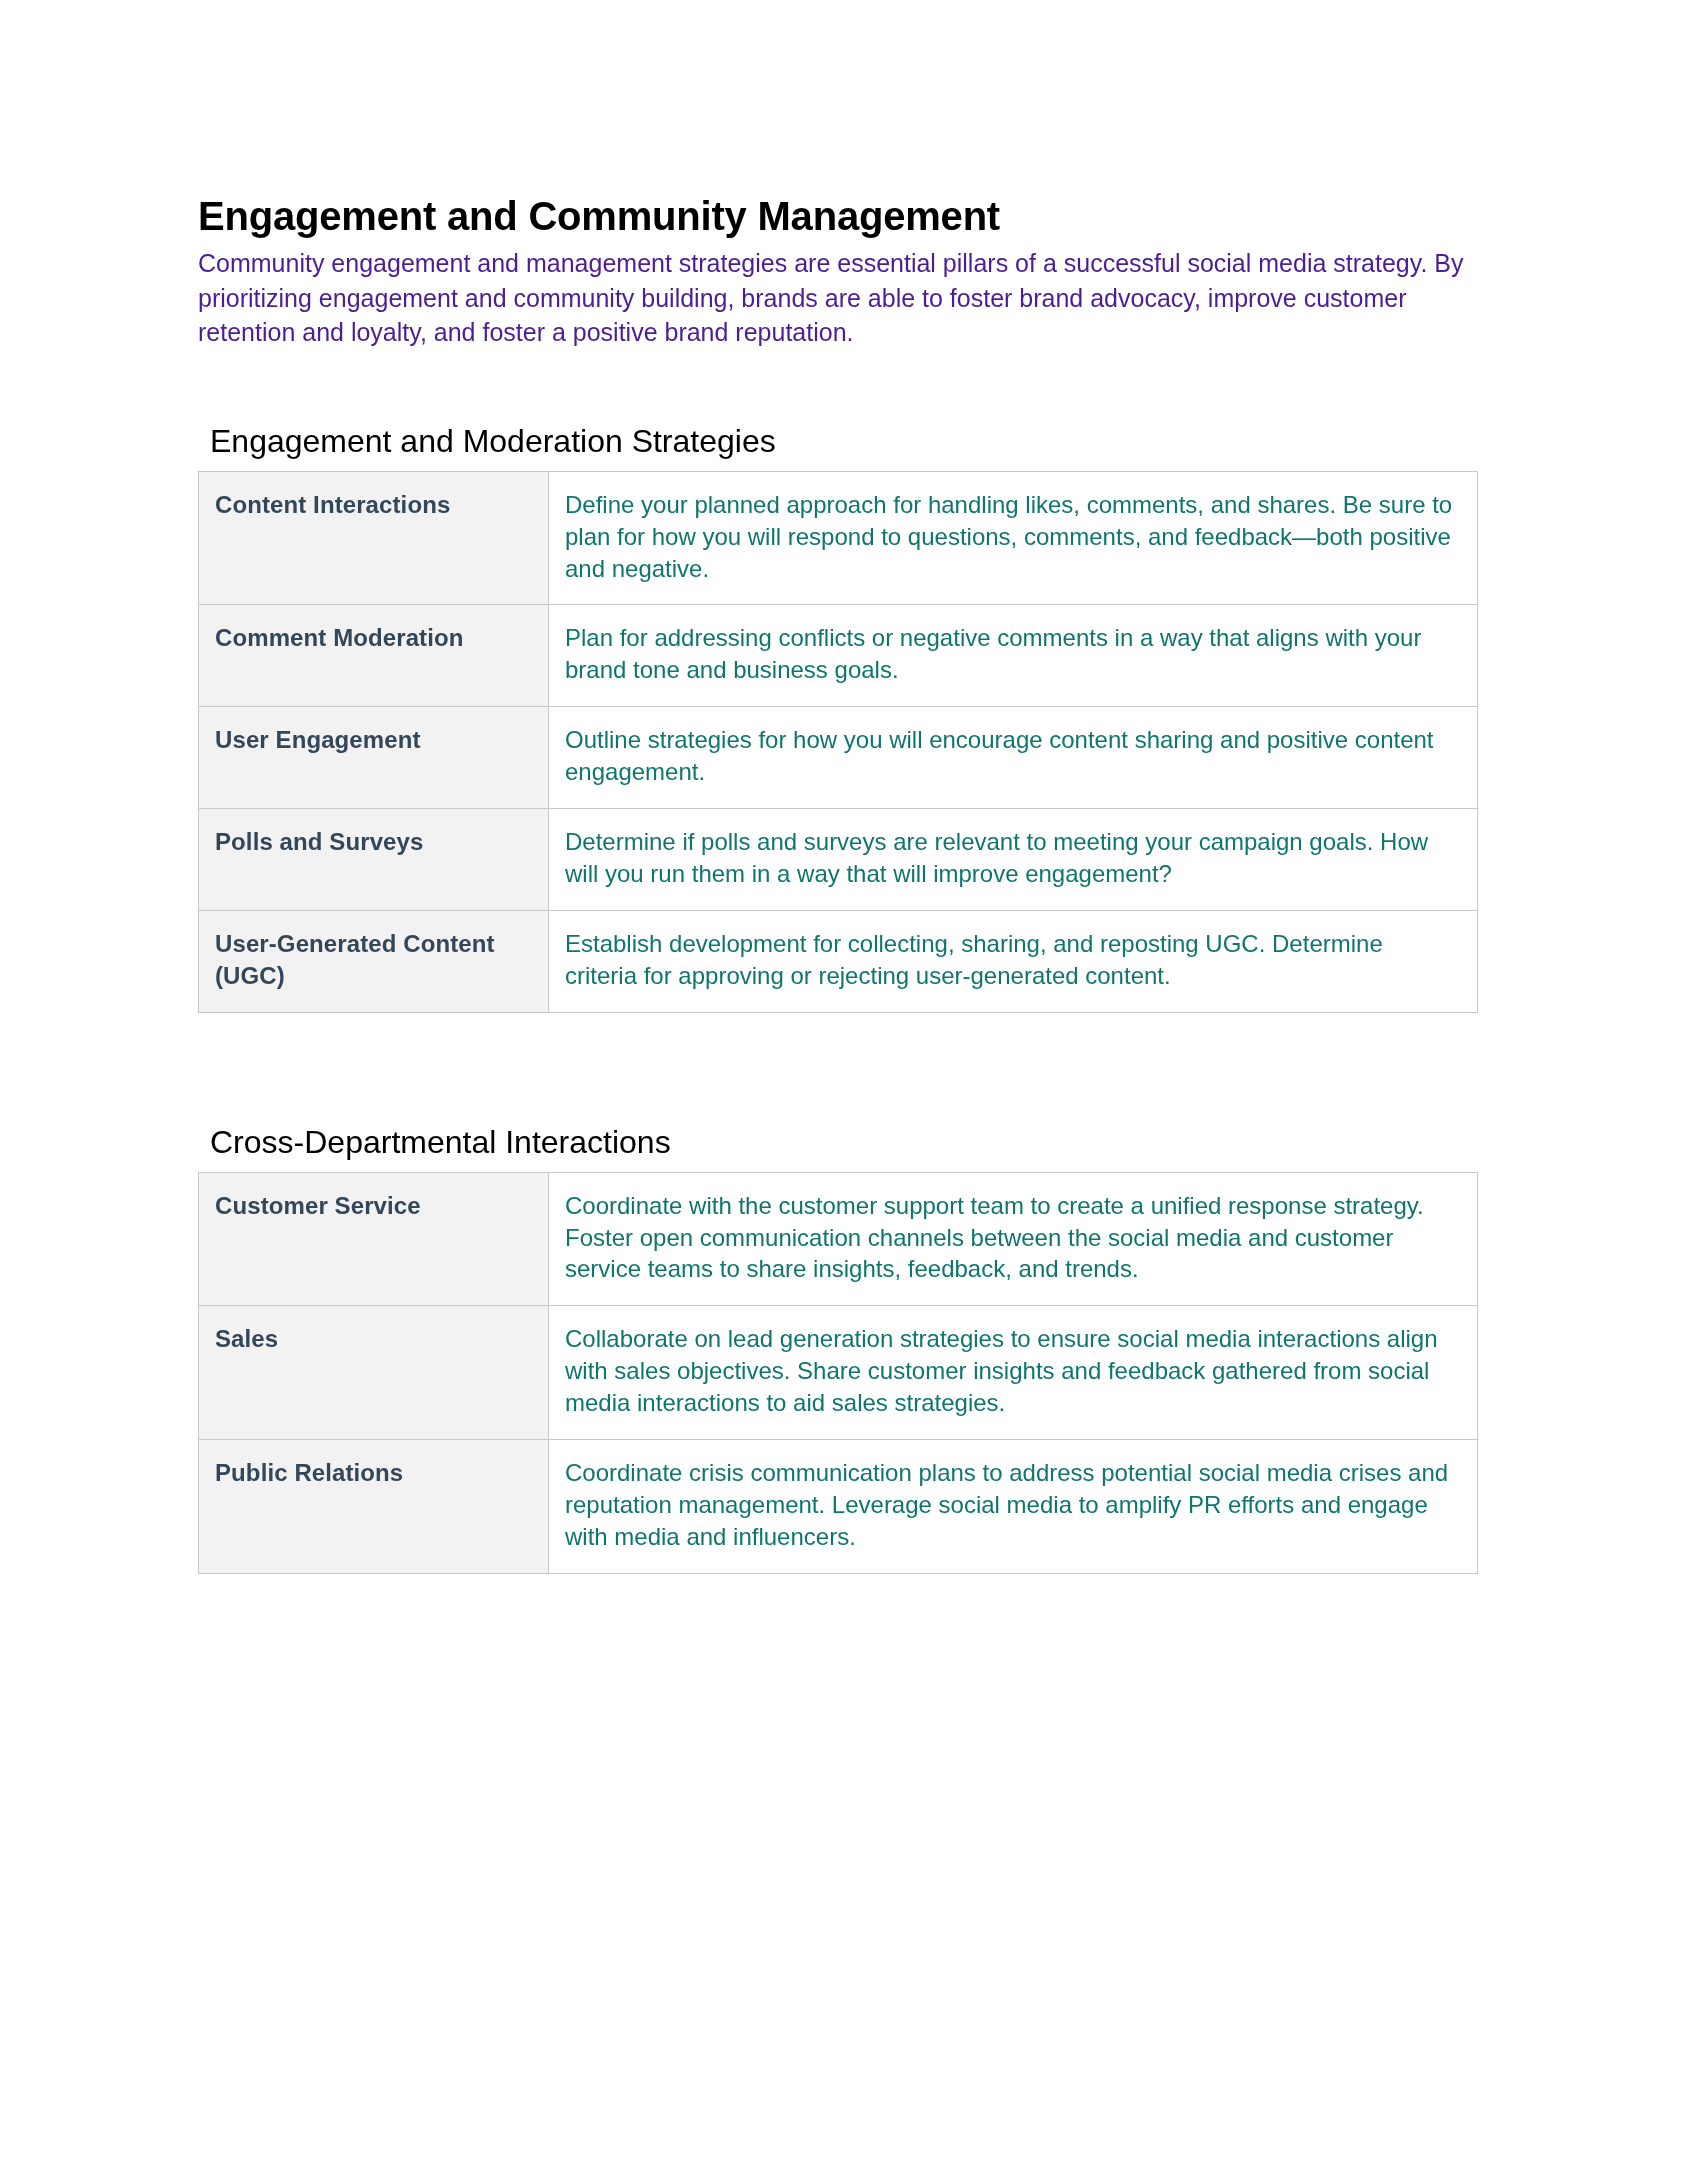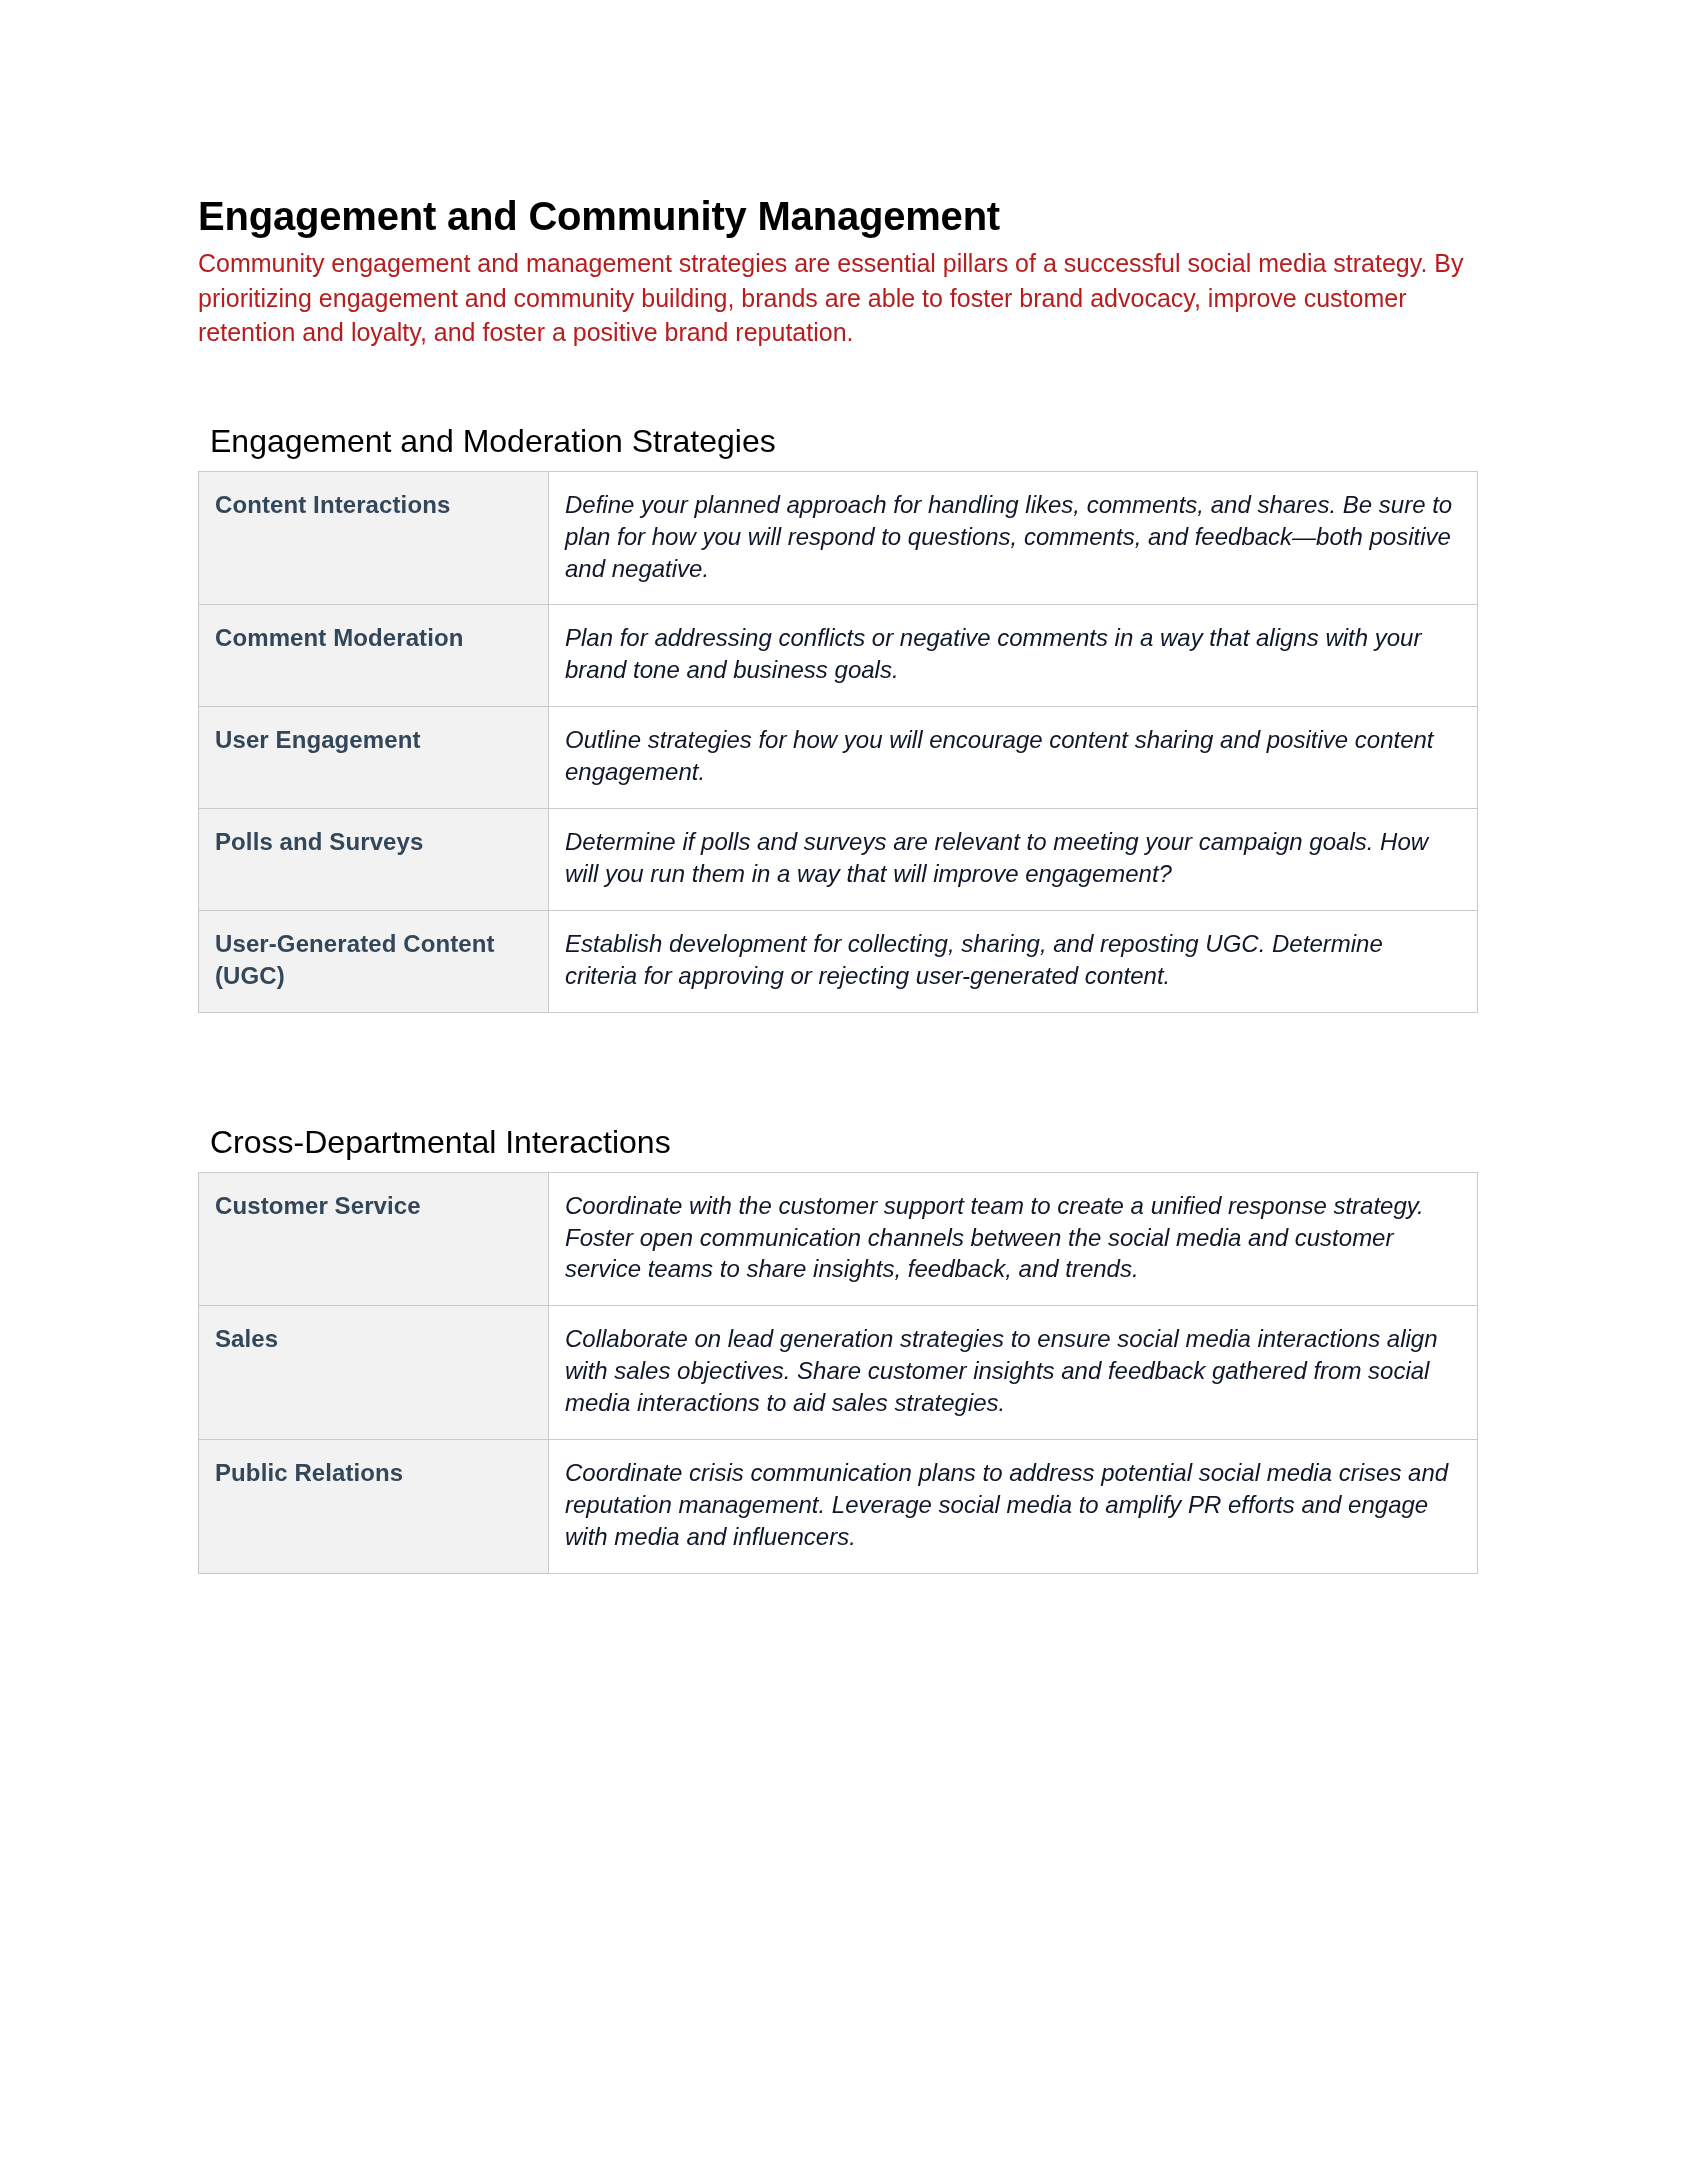--- a/index.html
+++ b/index.html
@@ -26,21 +26,21 @@
     font-size: 40px;
     font-weight: bold;
     letter-spacing: -0.2px;
     color: #000000;
     margin: 0 0 6px 0;
     line-height: 1.18;
   }
   .intro {
     font-size: 25px;
     line-height: 1.38;
-    color: #b91c1c;
+    color: #4c1d95;
     margin: 0;
     max-width: 1277px;
   }
   .section {
     margin-top: 71px;
   }
   .section.second {
     margin-top: 109px;
   }
   .section-heading {
@@ -66,22 +66,21 @@
     width: 315px;
     background: #f2f2f2;
     color: #33475b;
     font-weight: bold;
     font-size: 24px;
     line-height: 1.33;
     letter-spacing: 0.1px;
   }
   td.desc-cell {
     background: #ffffff;
-    color: #0f172a;
-    font-style: italic;
+    color: #0f766e;
     font-size: 24px;
     line-height: 1.33;
   }
   .spacer-bottom {
     height: 40px;
   }
 </style>
 </head>
 <body>
 

